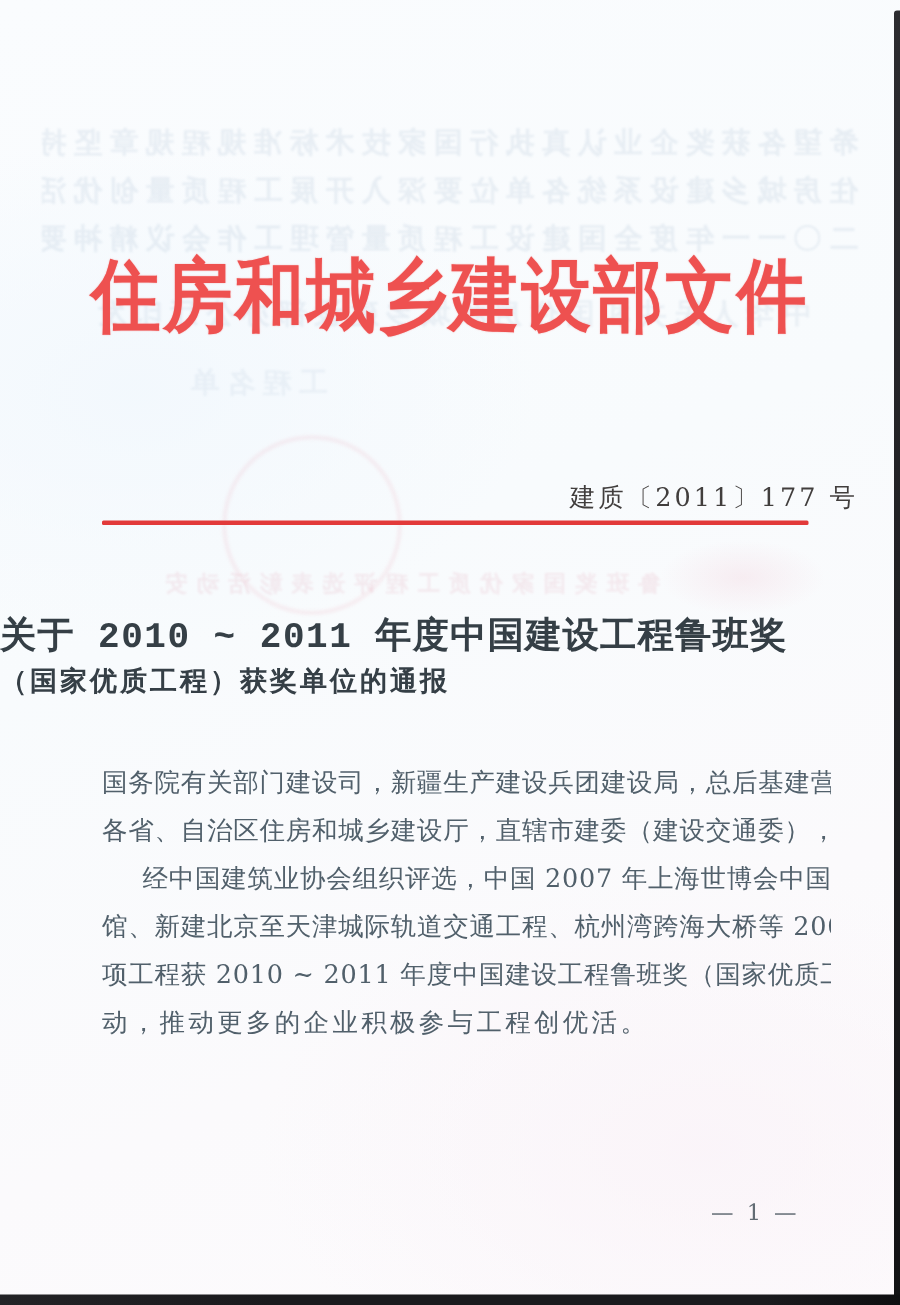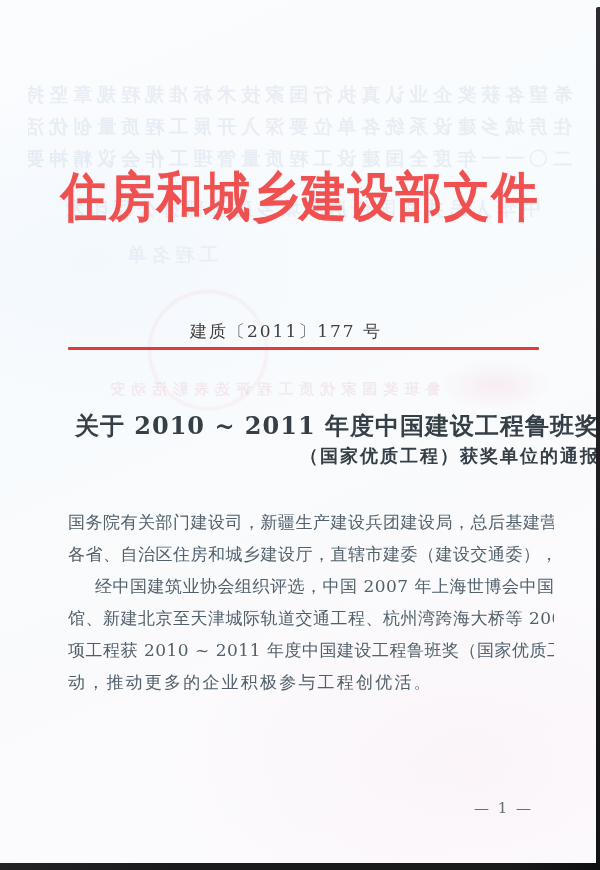--- a/index.html
+++ b/index.html
@@ -48,32 +48,32 @@
   .agency-title{
     position:absolute;top:162px;left:0;width:100%;
     text-align:center;white-space:nowrap;
     font-size:53px;font-weight:900;letter-spacing:2px;
     color:#ee5150;
     transform:scaleX(0.87);
     text-shadow:0 0 1px rgba(238,81,80,.55);
   }
   .doc-number{
     position:absolute;top:320px;left:0;width:572px;
-    text-align:center;
+    text-align:right;
     font-size:17px;letter-spacing:2px;color:#413e3d;
   }
   .red-rule{
     position:absolute;left:68px;top:347px;width:471px;height:3px;
     background:#e23a3a;border-radius:1px;
   }
 
   
   .doc-title{
     position:absolute;top:411px;left:0;width:100%;
-    text-align:right;color:#353f46;font-weight:700;
+    text-align:left;color:#353f46;font-weight:700;font-family:Liberation Mono, monospace;
   }
   .doc-title .t1{font-size:24px;letter-spacing:1px;line-height:30px;}
   .doc-title .t2{font-size:18px;letter-spacing:2px;line-height:28px;margin-top:1px;}
 
   
   .body-block{position:absolute;left:68px;top:506px;width:486px;}
   .body-line{
     height:32px;line-height:32px;
     font-size:17px;color:#51606b;letter-spacing:.5px;
     text-align:justify;text-align-last:justify;

